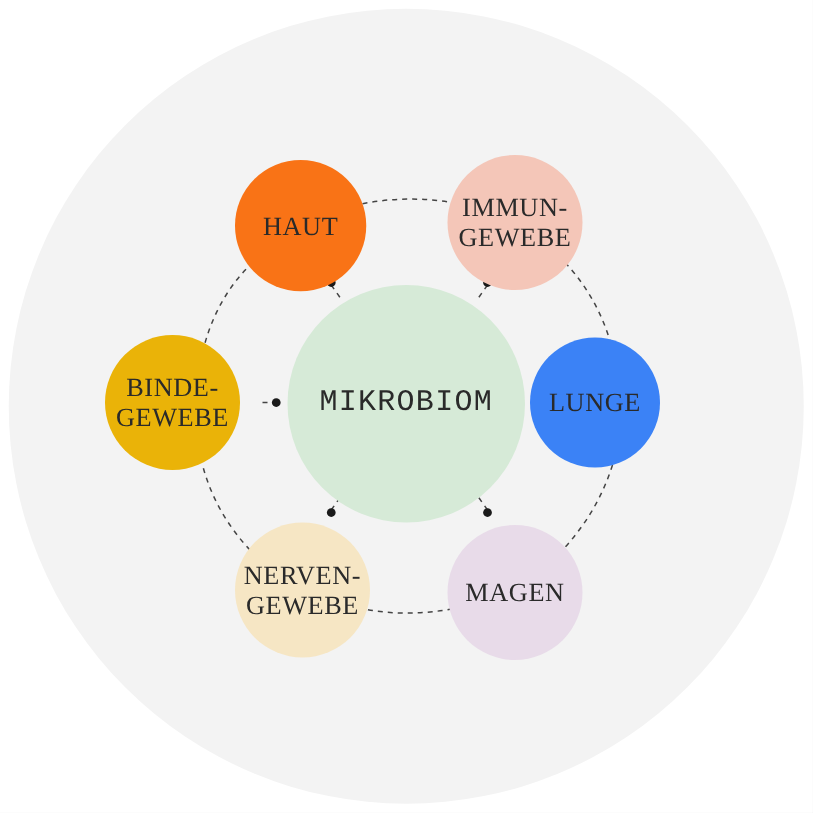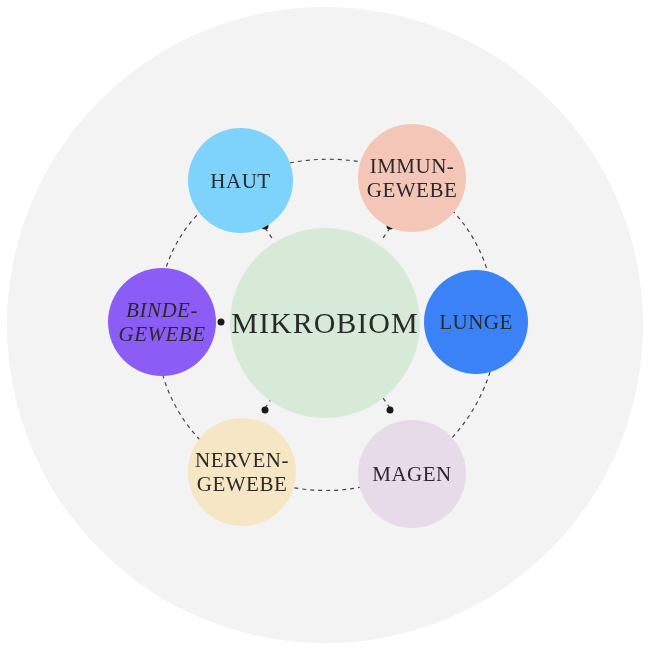--- a/index.html
+++ b/index.html
@@ -1,21 +1,21 @@
 <!DOCTYPE html>
 <html><head>
 <meta charset="utf-8">
 <style>
   html,body{margin:0;padding:0;background:#ffffff;}
   body{width:650px;height:650px;position:relative;overflow:hidden;font-family:"DejaVu Serif","Liberation Serif",serif;}
   .outer{position:absolute;left:7px;top:7px;width:636px;height:636px;border-radius:50%;background:#f3f3f3;}
   svg.links{position:absolute;left:0;top:0;width:650px;height:650px;}
   .node{position:absolute;border-radius:50%;display:flex;align-items:center;justify-content:center;text-align:center;color:#2a2a2a;}
   .node .lbl{font-family:"Liberation Serif","DejaVu Serif",serif;font-size:21px;line-height:24px;letter-spacing:0.5px;white-space:pre;}
-  .center .lbl{font-size:30px;letter-spacing:1px;}
+  .center .lbl{font-size:24px;letter-spacing:1px;font-family:Liberation Mono, monospace;}
 </style>
 </head>
 <body>
 
 <div class="outer"></div>
 
 <svg class="links" viewBox="0 0 650 650">
   <g fill="none" stroke="#444" stroke-width="1.2" stroke-dasharray="4 4">
 
     <path d="M290 163 Q325 156 362 162"></path>
@@ -39,21 +39,21 @@
     <circle cx="390" cy="410" r="3.5"></circle>
     <circle cx="265" cy="410" r="3.5"></circle>
     <circle cx="221" cy="322" r="3.5"></circle>
   </g>
 </svg>
 
 <div class="node center" style="left:230px;top:228px;width:190px;height:190px;background:#d6ead7;">
   <span class="lbl">MIKROBIOM</span>
 </div>
 
-<div class="node" style="left:188px;top:128px;width:105px;height:105px;background:#7dd3fc;">
+<div class="node" style="left:188px;top:128px;width:105px;height:105px;background:#f97316;">
   <span class="lbl">HAUT</span>
 </div>
 
 <div class="node" style="left:358px;top:124px;width:108px;height:108px;background:#f4c6b8;">
   <span class="lbl">IMMUN-
 GEWEBE</span>
 </div>
 
 <div class="node" style="left:424px;top:270px;width:104px;height:104px;background:#3b82f6;">
   <span class="lbl">LUNGE</span>
@@ -61,16 +61,16 @@
 
 <div class="node" style="left:358px;top:420px;width:108px;height:108px;background:#e8dbe9;text-align:center;">
   <span class="lbl">MAGEN</span>
 </div>
 
 <div class="node" style="left:188px;top:418px;width:108px;height:108px;background:#f6e6c4;">
   <span class="lbl">NERVEN-
 GEWEBE</span>
 </div>
 
-<div class="node" style="left:108px;top:268px;width:108px;height:108px;background:#8b5cf6;font-style:italic;">
+<div class="node" style="left:84px;top:268px;width:108px;height:108px;background:#eab308;">
   <span class="lbl">BINDE-
 GEWEBE</span>
 </div>
 
 </body></html>

